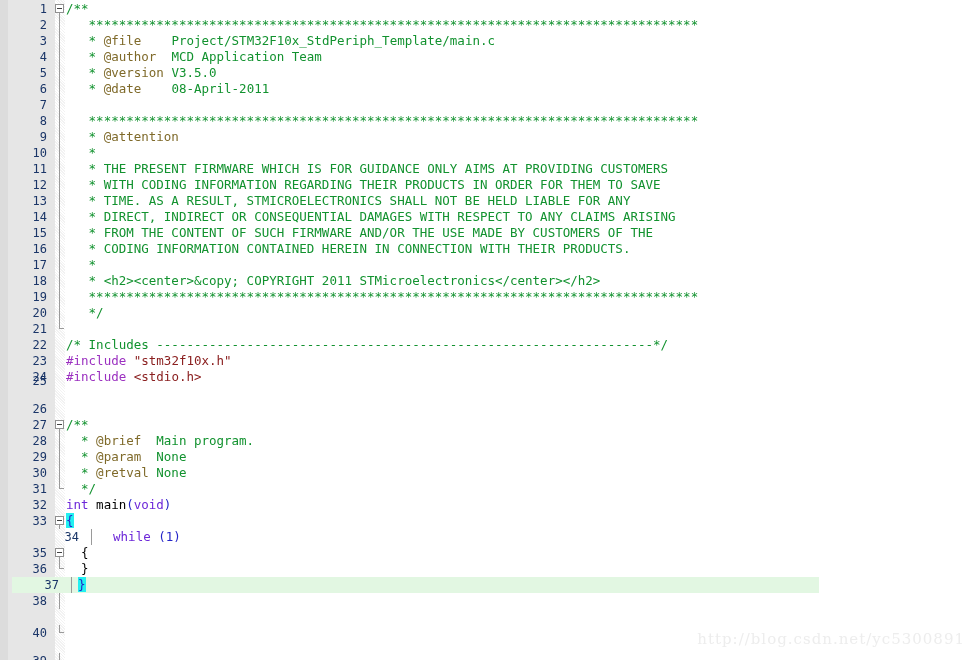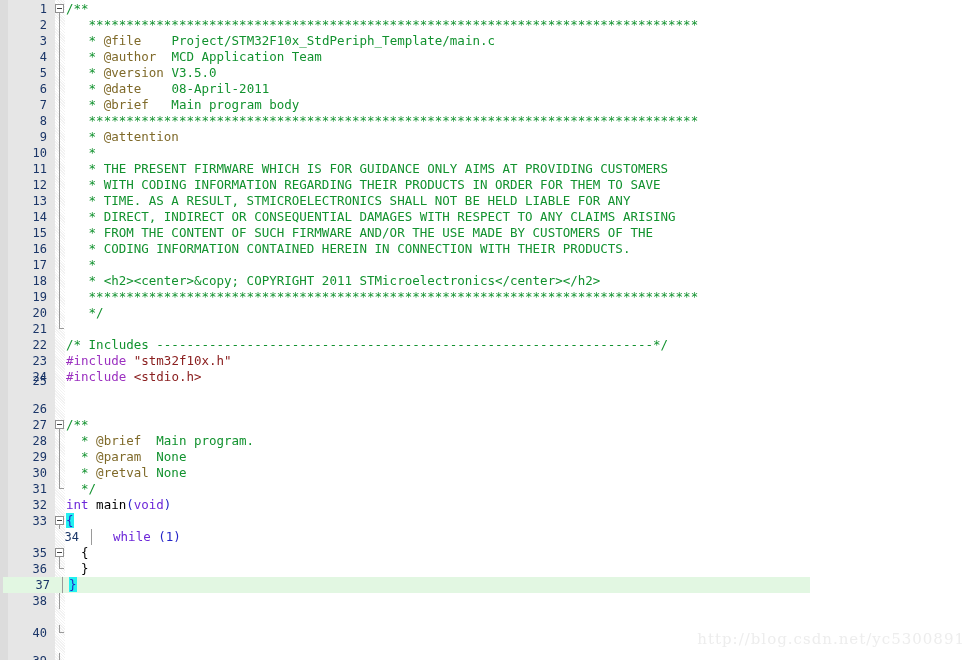--- a/index.html
+++ b/index.html
@@ -173,21 +173,21 @@
   <div class="gutter-edge"></div>
   <div class="fold-col-bg"></div>
 
   <div class="rows" id="rows">
       <div class="row" style="top: 1px; position: absolute; left: 0px; width: 975px;"><span class="lnum">1</span><span class="foldcell"><span class="vline half-bot"></span><span class="box"></span></span><span class="code"><span class="c-comment">/**</span></span></div>
       <div class="row" style="top: 17px; position: absolute; left: 0px; width: 975px;"><span class="lnum">2</span><span class="foldcell"><span class="vline"></span></span><span class="code"><span class="c-comment">   *********************************************************************************</span></span></div>
       <div class="row" style="top: 33px; position: absolute; left: 0px; width: 975px;"><span class="lnum">3</span><span class="foldcell"><span class="vline"></span></span><span class="code"><span class="c-comment">   * </span><span class="c-doctag">@file</span><span class="c-comment">    Project/STM32F10x_StdPeriph_Template/main.c</span></span></div>
       <div class="row" style="top: 49px; position: absolute; left: 0px; width: 975px;"><span class="lnum">4</span><span class="foldcell"><span class="vline"></span></span><span class="code"><span class="c-comment">   * </span><span class="c-doctag">@author</span><span class="c-comment">  MCD Application Team</span></span></div>
       <div class="row" style="top: 65px; position: absolute; left: 0px; width: 975px;"><span class="lnum">5</span><span class="foldcell"><span class="vline"></span></span><span class="code"><span class="c-comment">   * </span><span class="c-doctag">@version</span><span class="c-comment"> V3.5.0</span></span></div>
       <div class="row" style="top: 81px; position: absolute; left: 0px; width: 975px;"><span class="lnum">6</span><span class="foldcell"><span class="vline"></span></span><span class="code"><span class="c-comment">   * </span><span class="c-doctag">@date</span><span class="c-comment">    08-April-2011</span></span></div>
-      <div class="row" style="top: 97px; position: absolute; left: 0px; width: 975px;"><span class="lnum">7</span><span class="foldcell"><span class="vline"></span></span><span class="code"><span class="c-comment">   * </span><span class="c-doctag">@brief</span><span class="c-comment">   Main program body</span></span></div>
+      <div class="row" style="top: 97px; position: absolute; left: 0px; width: 975px;"><span class="lnum">7</span><span class="foldcell"><span class="vline"></span></span></div>
       <div class="row" style="top: 113px; position: absolute; left: 0px; width: 975px;"><span class="lnum">8</span><span class="foldcell"><span class="vline"></span></span><span class="code"><span class="c-comment">   *********************************************************************************</span></span></div>
       <div class="row" style="top: 129px; position: absolute; left: 0px; width: 975px;"><span class="lnum">9</span><span class="foldcell"><span class="vline"></span></span><span class="code"><span class="c-comment">   * </span><span class="c-doctag">@attention</span></span></div>
       <div class="row" style="top: 145px; position: absolute; left: 0px; width: 975px;"><span class="lnum">10</span><span class="foldcell"><span class="vline"></span></span><span class="code"><span class="c-comment">   *</span></span></div>
       <div class="row" style="top: 161px; position: absolute; left: 0px; width: 975px;"><span class="lnum">11</span><span class="foldcell"><span class="vline"></span></span><span class="code"><span class="c-comment">   * THE PRESENT FIRMWARE WHICH IS FOR GUIDANCE ONLY AIMS AT PROVIDING CUSTOMERS</span></span></div>
       <div class="row" style="top: 177px; position: absolute; left: 0px; width: 975px;"><span class="lnum">12</span><span class="foldcell"><span class="vline"></span></span><span class="code"><span class="c-comment">   * WITH CODING INFORMATION REGARDING THEIR PRODUCTS IN ORDER FOR THEM TO SAVE</span></span></div>
       <div class="row" style="top: 193px; position: absolute; left: 0px; width: 975px;"><span class="lnum">13</span><span class="foldcell"><span class="vline"></span></span><span class="code"><span class="c-comment">   * TIME. AS A RESULT, STMICROELECTRONICS SHALL NOT BE HELD LIABLE FOR ANY</span></span></div>
       <div class="row" style="top: 209px; position: absolute; left: 0px; width: 975px;"><span class="lnum">14</span><span class="foldcell"><span class="vline"></span></span><span class="code"><span class="c-comment">   * DIRECT, INDIRECT OR CONSEQUENTIAL DAMAGES WITH RESPECT TO ANY CLAIMS ARISING</span></span></div>
       <div class="row" style="top: 225px; position: absolute; left: 0px; width: 975px;"><span class="lnum">15</span><span class="foldcell"><span class="vline"></span></span><span class="code"><span class="c-comment">   * FROM THE CONTENT OF SUCH FIRMWARE AND/OR THE USE MADE BY CUSTOMERS OF THE</span></span></div>
       <div class="row" style="top: 241px; position: absolute; left: 0px; width: 963px;"><span class="lnum">16</span><span class="foldcell"><span class="vline"></span></span><span class="code"><span class="c-comment">   * CODING INFORMATION CONTAINED HEREIN IN CONNECTION WITH THEIR PRODUCTS.</span></span></div>
       <div class="row" style="top: 257px; position: absolute; left: 0px; width: 975px;"><span class="lnum">17</span><span class="foldcell"><span class="vline"></span></span><span class="code"><span class="c-comment">   *</span></span></div>
@@ -203,21 +203,21 @@
       <div class="row" style="top: 417px; position: absolute; left: 0px; width: 975px;"><span class="lnum">27</span><span class="foldcell"><span class="vline half-bot"></span><span class="box"></span></span><span class="code"><span class="c-comment">/**</span></span></div>
       <div class="row" style="top: 433px; position: absolute; left: 0px; width: 975px;"><span class="lnum">28</span><span class="foldcell"><span class="vline"></span></span><span class="code"><span class="c-comment">  * </span><span class="c-doctag">@brief</span><span class="c-comment">  Main program.</span></span></div>
       <div class="row" style="top: 449px; position: absolute; left: 0px; width: 975px;"><span class="lnum">29</span><span class="foldcell"><span class="vline"></span></span><span class="code"><span class="c-comment">  * </span><span class="c-doctag">@param</span><span class="c-comment">  None</span></span></div>
       <div class="row" style="top: 465px; position: absolute; left: 0px; width: 975px;"><span class="lnum">30</span><span class="foldcell"><span class="vline"></span></span><span class="code"><span class="c-comment">  * </span><span class="c-doctag">@retval</span><span class="c-comment"> None</span></span></div>
       <div class="row" style="top: 481px; position: absolute; left: 0px; width: 975px;"><span class="lnum">31</span><span class="foldcell"><span class="vline half-top"></span><span class="tick"></span></span><span class="code"><span class="c-comment">  */</span></span></div>
       <div class="row" style="top: 497px; position: absolute; left: 0px; width: 975px;"><span class="lnum">32</span><span class="foldcell"></span><span class="code"><span class="c-kw">int</span><span class="c-plain"> main</span><span class="c-punct">(</span><span class="c-kw">void</span><span class="c-punct">)</span></span></div>
       <div class="row" style="top: 513px; position: absolute; left: 0px; width: 975px;"><span class="lnum">33</span><span class="foldcell"><span class="vline half-bot"></span><span class="box"></span></span><span class="code"><span class="brace-match">{</span></span></div>
       <div class="row" style="top: 529px; position: absolute; left: 0px; width: 975px; margin-left: 32px;"><span class="lnum">34</span><span class="foldcell"><span class="vline"></span></span><span class="code"><span class="c-plain">  </span><span class="c-kw">while</span><span class="c-plain"> </span><span class="c-punct">(</span><span class="c-num">1</span><span class="c-punct">)</span></span></div>
       <div class="row" style="top: 545px; position: absolute; left: 0px; width: 975px;"><span class="lnum">35</span><span class="foldcell"><span class="vline half-bot"></span><span class="box"></span></span><span class="code"><span class="c-plain">  {</span></span></div>
       <div class="row" style="top: 561px; position: absolute; left: 0px; width: 975px; padding-left: 38px;"><span class="lnum">36</span><span class="foldcell"><span class="vline half-top"></span><span class="tick"></span></span><span class="code"><span class="c-plain">  }</span></span></div>
-      <div class="row current" style="top: 577px; position: absolute; left: 3px; width: 807px;"><span class="lnum">37</span><span class="foldcell"><span class="vline"></span></span><span class="code"><span class="brace-match">}</span></span></div>
+      <div class="row current" style="top: 577px; position: absolute; left: 12px; width: 807px;"><span class="lnum">37</span><span class="foldcell"><span class="vline"></span></span><span class="code"><span class="brace-match">}</span></span></div>
       <div class="row" style="top: 593px; position: absolute; left: 0px; width: 975px;"><span class="lnum">38</span><span class="foldcell"><span class="vline"></span></span><span class="code"></span></div>
       <div class="row" style="top: 609px; position: absolute; left: 0px; width: 975px; margin-top: 44px;"><span class="lnum">39</span><span class="foldcell"><span class="vline"></span></span><span class="code"></span></div>
       <div class="row" style="top: 625px; position: absolute; left: 0px; width: 975px;"><span class="lnum">40</span><span class="foldcell"><span class="vline half-top"></span><span class="tick"></span></span><span class="code"></span></div>
     </div>
 
   <div class="watermark">http://blog.csdn.net/yc5300891</div>
 
 </div>
 
 </body></html>

